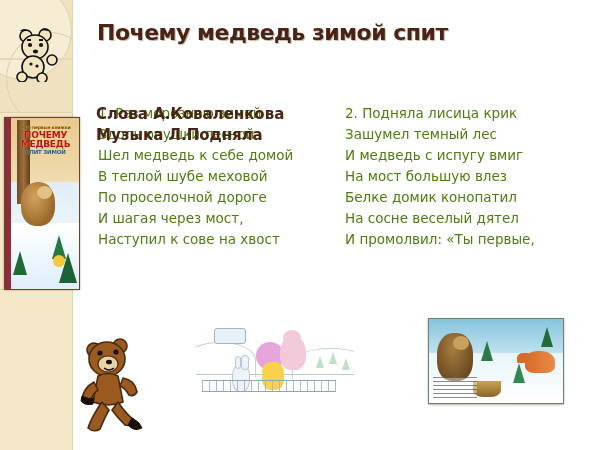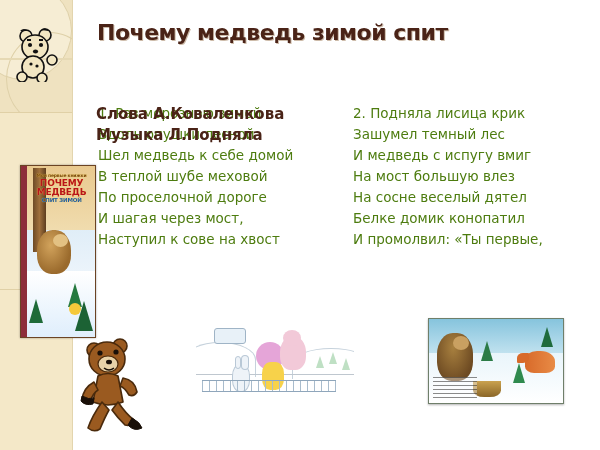--- a/index.html
+++ b/index.html
@@ -37,25 +37,25 @@
   .sidebar-bot{
     position:absolute;left:0;top:289px;width:72px;height:161px;
     background:#f4e8c8;border-top:1px solid #e0d0a6;
   }
 
   
   .cub{position:absolute;left:14px;top:22px;width:46px;height:60px;}
 
   
   .book{
-    position:absolute;left:20px;top:117px;width:74px;height:171px;
+    position:absolute;left:4px;top:117px;width:74px;height:171px;
     border:1px solid #6b4324;
     background:linear-gradient(#8d2d3a,#8d2d3a) left/6px 100% no-repeat,
                linear-gradient(180deg,#cfe4f2 0%,#e8f2fa 55%,#ffffff 100%);
-    overflow:hidden;box-shadow:0 0 2px rgba(0,0,0,.35);margin-top:48px;
+    overflow:hidden;box-shadow:0 0 2px rgba(0,0,0,.35);
   }
   .bk-title{
     position:absolute;left:9px;top:6px;right:2px;
     font-size:6px;font-weight:bold;line-height:7px;color:#b8151c;
     text-align:center;letter-spacing:-.2px;
     text-shadow:0 0 1px #ffdf5e;
   }
   .bk-title .l1{color:#7a4a12;font-size:4.5px;display:block;}
   .bk-title .l2{color:#b8151c;font-size:9px;display:block;line-height:9px;}
   .bk-title .l3{color:#1d5aa7;font-size:5.5px;display:block;}
@@ -96,21 +96,21 @@
   }
 
   
   .col{
     position:absolute;
     font-size:13.5px;line-height:21px;color:#4d7c0f;
   }
   .col-left{left:98px;top:103px;width:215px;z-index:4;}
   .col-right{left:345px;top:103px;width:250px;z-index:4;}
   .col p{margin:0;padding-left:22px;text-indent:-22px;}
-  .col.col-right p{padding-left:20px;text-indent:-20px;margin-left:8px;}
+  .col.col-right p{padding-left:20px;text-indent:-20px;}
 
   
   .walkbear{position:absolute;left:78px;top:332px;width:74px;height:108px;z-index:7;}
 
   
   .drawing{
     position:absolute;left:196px;top:322px;width:158px;height:86px;z-index:6;
     background:#ffffff;overflow:hidden;
   }
   .dr-line{position:absolute;background:#bfc7cf;height:1px;}
@@ -236,22 +236,22 @@
     <p>По проселочной дороге</p>
     <p>И шагая через мост,</p>
     <p>Наступил к сове на хвост</p>
   </div>
 
   <div class="col col-right">
     <p>2. Подняла лисица крик</p>
     <p>Зашумел темный лес</p>
     <p>И медведь с испугу вмиг</p>
     <p>На мост большую влез</p>
+    <p>Белке домик конопатил</p>
     <p>На сосне веселый дятел</p>
-    <p>Белке домик конопатил</p>
     <p>И промолвил: «Ты первые,</p>
   </div>
 
   <svg class="walkbear" viewBox="0 0 74 108">
     <g fill="#9a5a20" stroke="#4a2a0c" stroke-width="1.6" stroke-linejoin="round">
       <circle cx="16" cy="18" r="7"></circle>
       <circle cx="42" cy="14" r="7"></circle>
       <ellipse cx="29" cy="27" rx="18" ry="17"></ellipse>
       <path d="M20 44 q10 -5 20 0 l5 26 q-15 6 -30 0 z"></path>
       <path d="M45 46 q12 2 14 14 q-3 5 -8 3 q-4 -7 -9 -9 z"></path>

